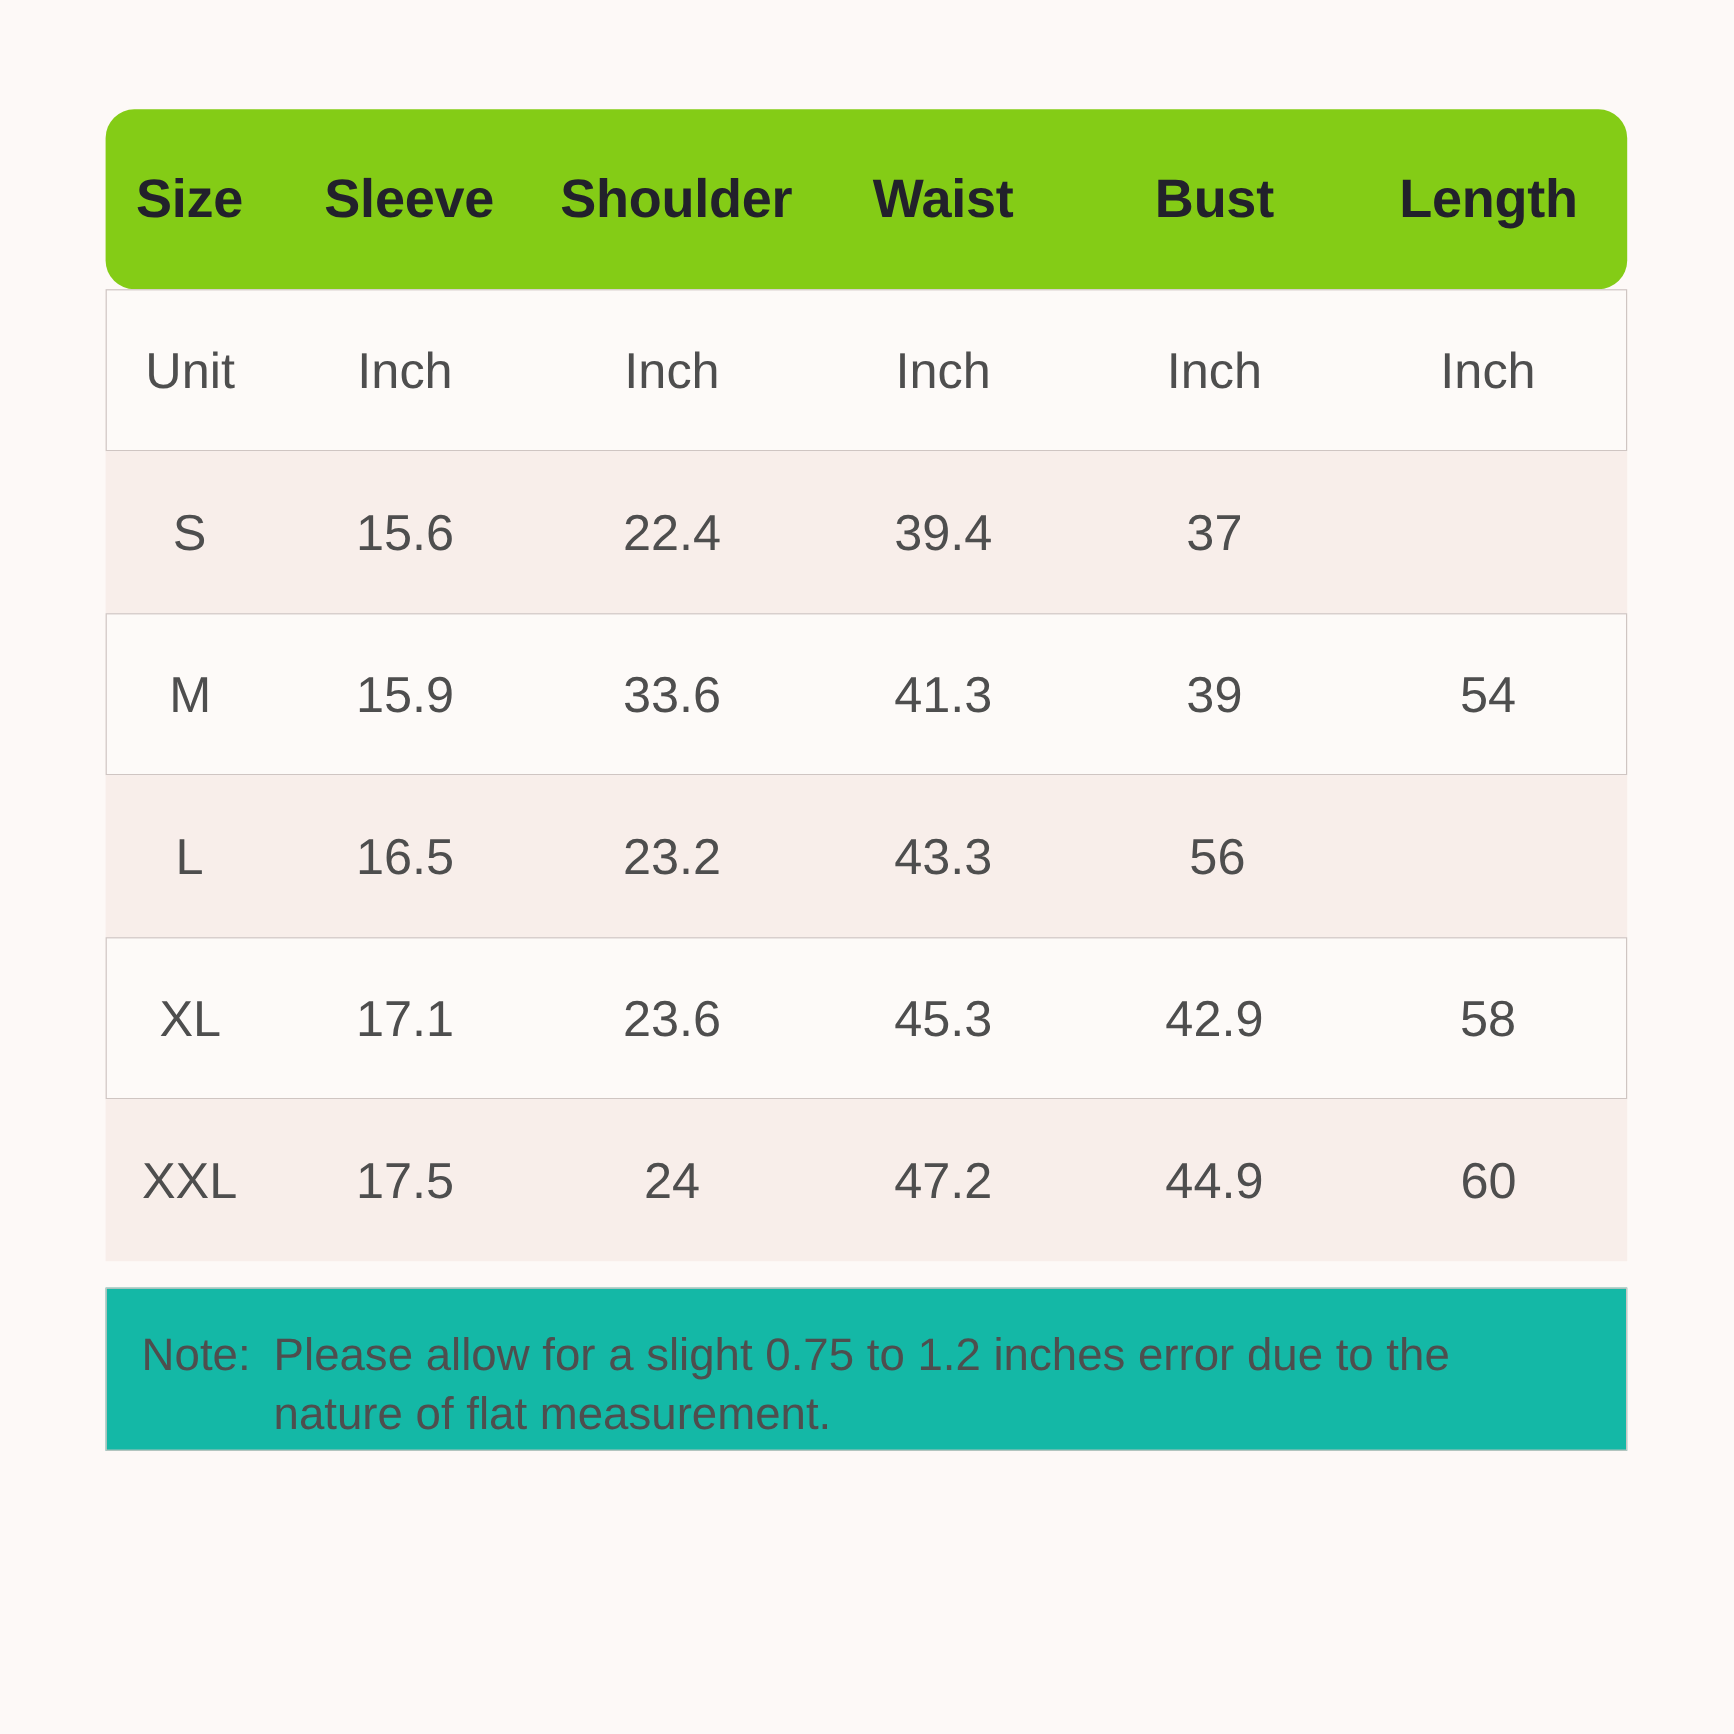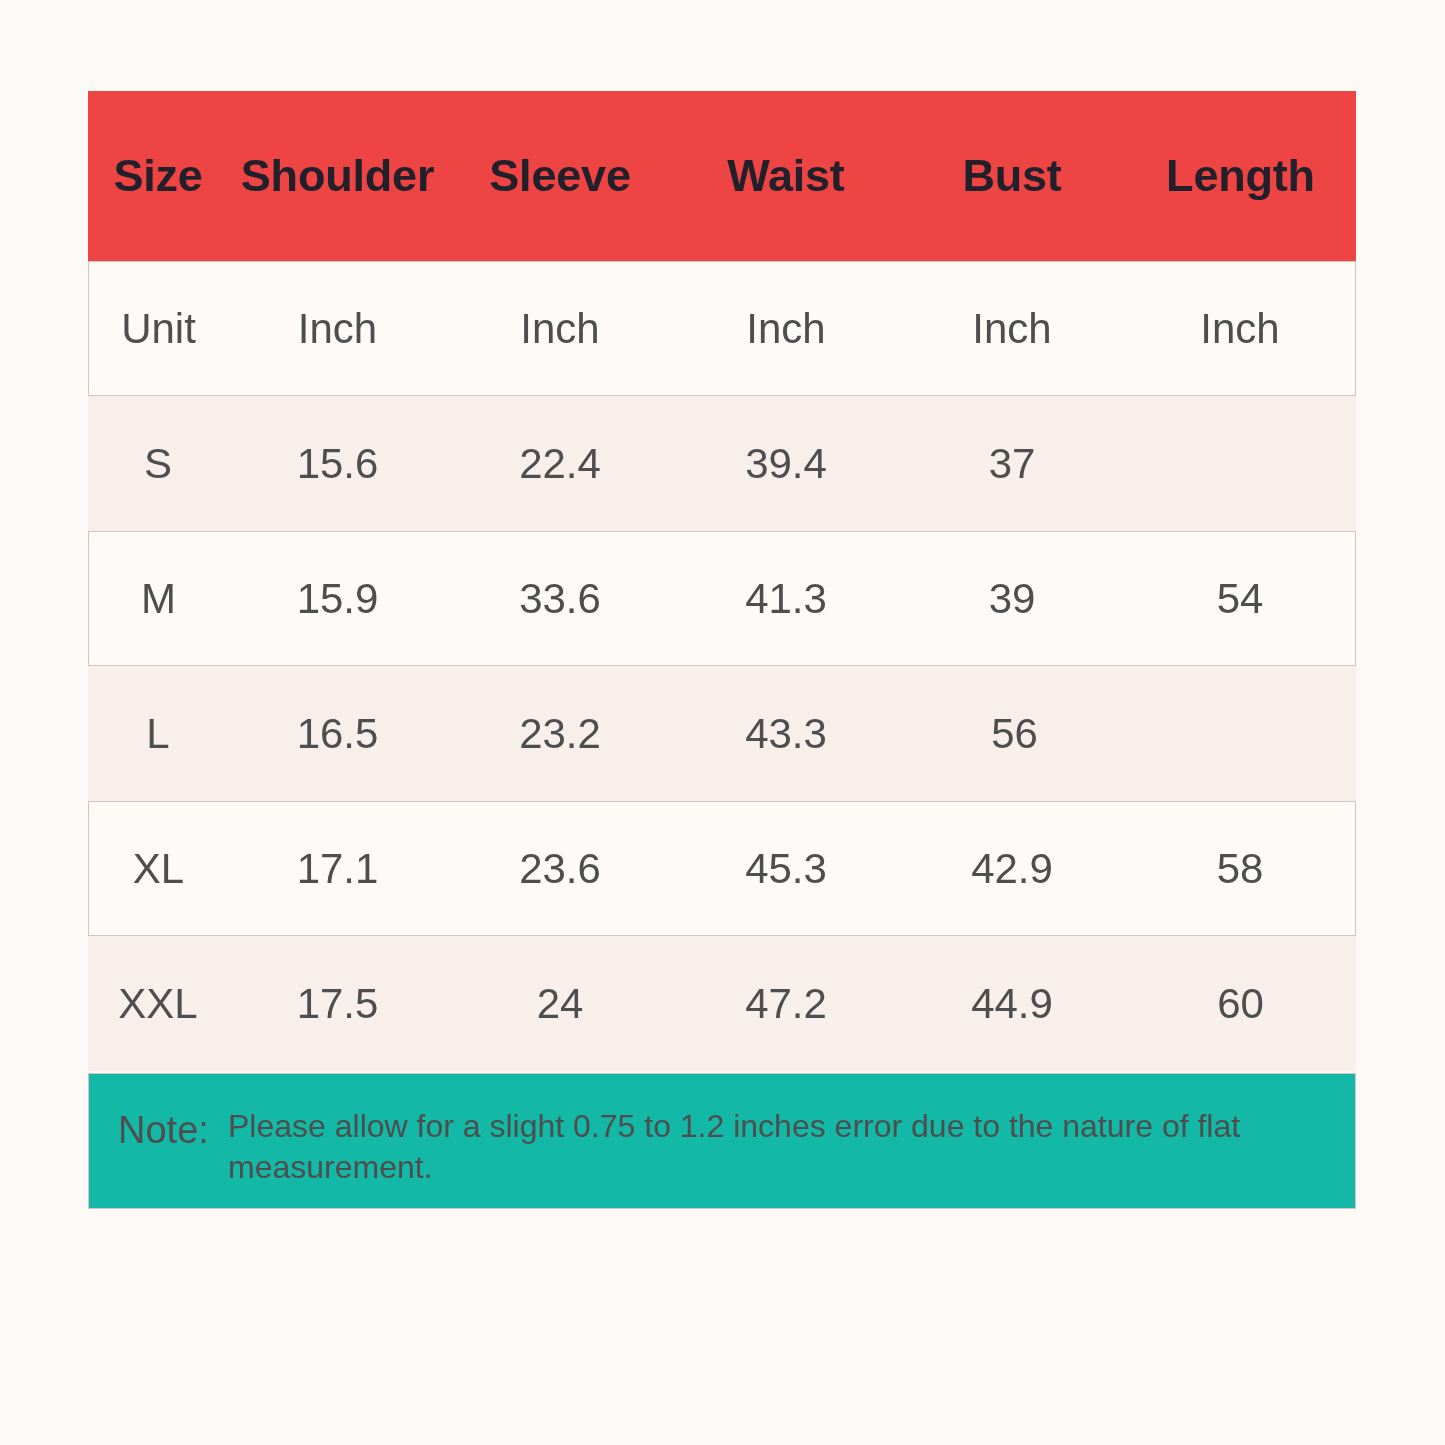--- a/index.html
+++ b/index.html
@@ -28,22 +28,23 @@
   }
 
   .row {
     display: flex;
     width: 100%;
     align-items: center;
   }
 
   
   .row.header {
-    height: 170px;
-    background: #ef4444;
+    height: 150px;
+    background: #84cc16;
+    border-radius: 24px;
   }
 
   
   .row.tinted {
     height: 135px;
     background: #f8eeea;
   }
 
   
   .row.boxed {
@@ -104,38 +105,38 @@
   .note-label {
     font-size: 38px;
     color: #4e4e4e;
     line-height: 1.28;
     white-space: nowrap;
     flex: 0 0 auto;
     width: 110px;
   }
 
   .note-text {
-    font-size: 32px;
+    font-size: 38px;
     color: #4e4e4e;
     line-height: 1.28;
     flex: 1 1 auto;
     padding-right: 40px;
   }
 </style>
 </head>
 <body>
 
 <div id="page">
 
   <div class="size-table">
 
     <div class="row header">
       <div class="cell col-size">Size</div>
+      <div class="cell col-sleeve">Sleeve</div>
       <div class="cell col-shoulder">Shoulder</div>
-      <div class="cell col-sleeve">Sleeve</div>
       <div class="cell col-waist">Waist</div>
       <div class="cell col-bust">Bust</div>
       <div class="cell col-length">Length</div>
     </div>
 
     <div class="row boxed">
       <div class="cell col-size">Unit</div>
       <div class="cell col-shoulder">Inch</div>
       <div class="cell col-sleeve">Inch</div>
       <div class="cell col-bust">Inch</div>

